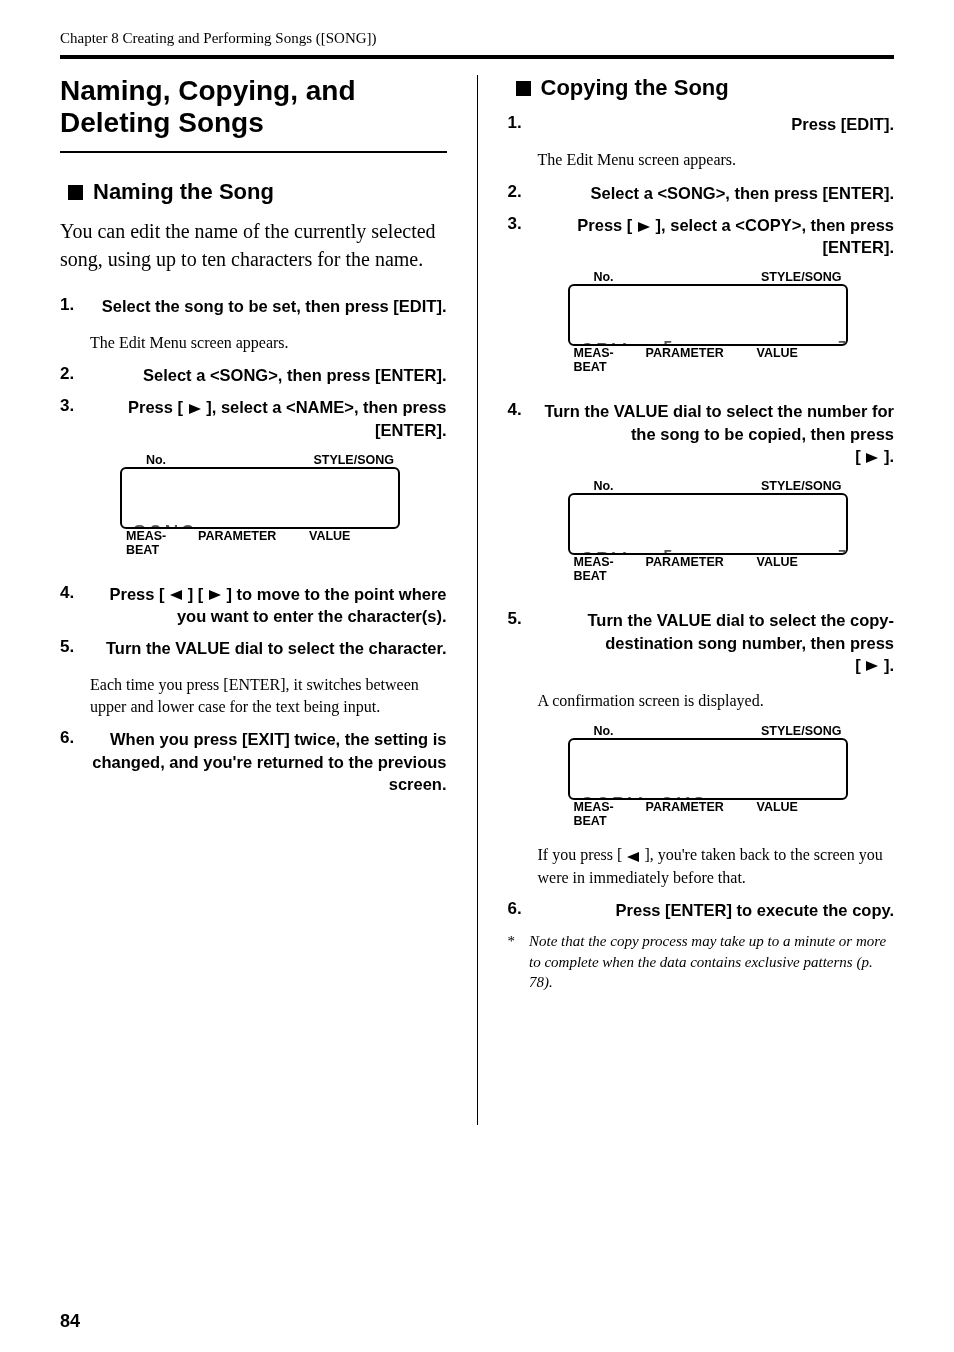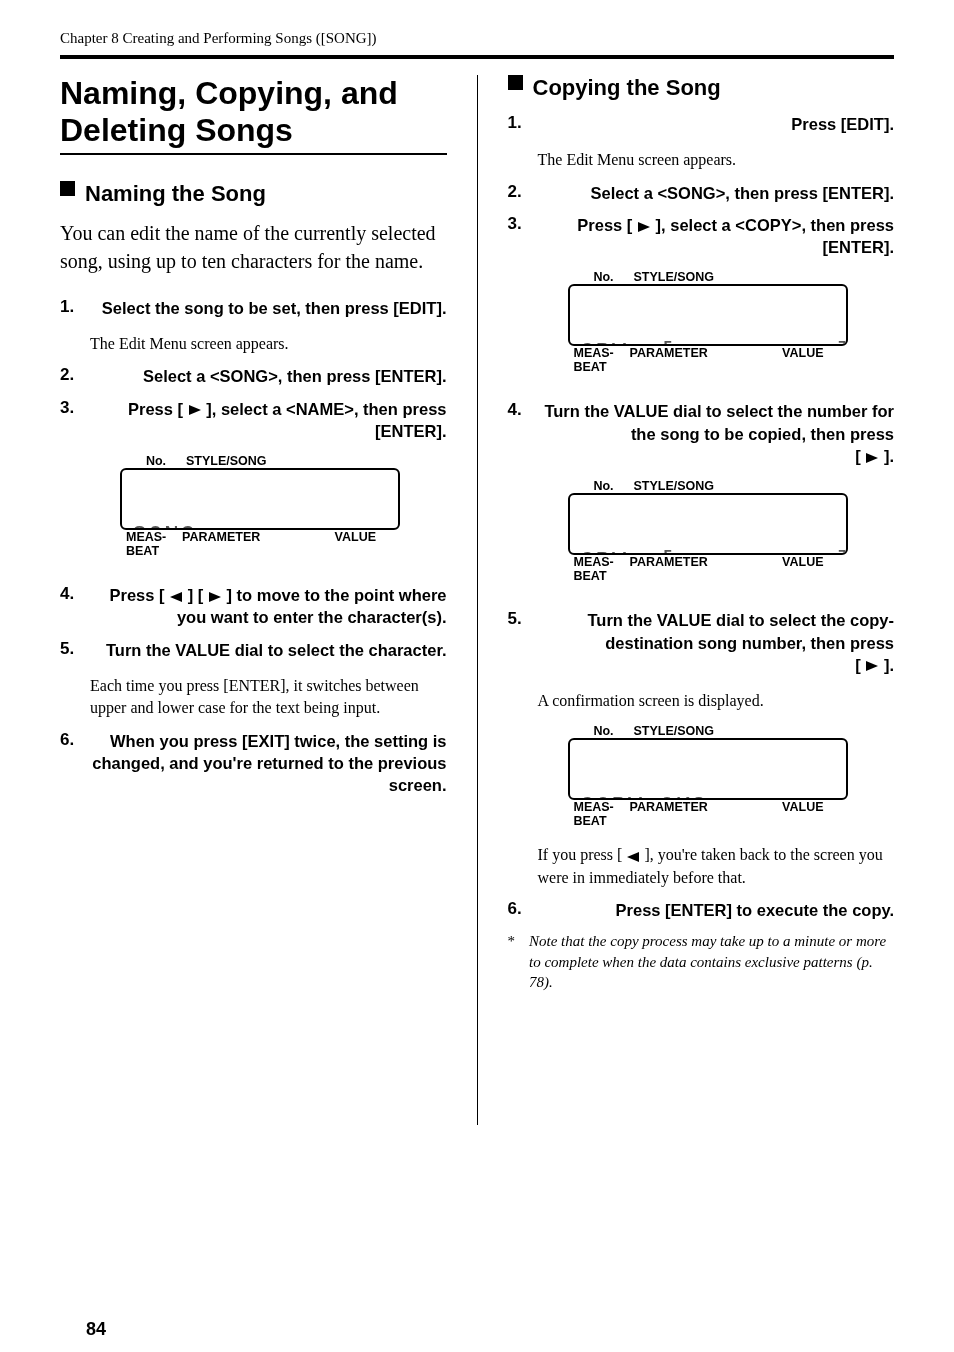--- a/index.html
+++ b/index.html
@@ -35,35 +35,37 @@
     .column-divider {
       width: 1px;
       background: #000;
       margin: 0 6px;
       align-self: stretch;
       min-height: 1050px;
     }
     .section-title {
       font-family: 'Arial Black', Arial, sans-serif;
       font-weight: 900;
-      font-size: 32px;
+      font-size: 28px;
       line-height: 1.15;
-      margin-bottom: 4px;
+      margin-bottom: 12px;
     }
     .section-title-rule {
       border-top: 2px solid #000;
       margin-bottom: 26px;
     }
     .subsection-title {
       font-family: Arial, sans-serif;
       font-weight: bold;
       font-size: 22px;
       display: flex;
+      align-items: center;
       gap: 10px;
       margin-bottom: 12px;
+      margin-left: 8px;
     }
     .square-bullet {
       display: inline-block;
       width: 15px;
       height: 15px;
       background: #000;
     }
     .body-text {
       font-size: 20px;
       line-height: 1.4;
@@ -104,26 +106,27 @@
     .lcd-figure {
       margin: 12px 0 16px 30px;
       width: 280px;
     }
     .lcd-labels-top, .lcd-labels-bottom {
       display: flex;
       font-family: 'Arial Black', Arial, sans-serif;
       font-weight: 900;
       font-size: 12.5px;
       padding: 0 6px;
+      gap: 16px;
     }
     .lcd-labels-top .l1 { width: 60px; text-align: center; }
-    .lcd-labels-top .l2 { flex: 1; text-align: left; }
+    .lcd-labels-top .l2 { flex: 1; text-align: right; }
     .lcd-labels-bottom .l1 { width: 56px; }
     .lcd-labels-bottom .l2 { width: 95px; }
-    .lcd-labels-bottom .l3 { flex:1; text-align:right; padding-right: 18px; }
+    .lcd-labels-bottom .l3 { flex:1; padding-right: 18px; }
     .lcd-screen {
       border: 2px solid #000;
       border-radius: 6px;
       padding: 4px 10px 2px 10px;
       font-family: 'Courier New', monospace;
       font-size: 24px;
       line-height: 1.05;
       letter-spacing: 1px;
       color: #555;
       height: 62px;
@@ -137,26 +140,25 @@
       font-style: italic;
       font-size: 15px;
       line-height: 1.35;
       margin-top: 6px;
     }
     .footnote-star {
       font-style: normal;
     }
     .page-number {
       position: absolute;
-      bottom: 12px;
+      bottom: 20px;
       left: 60px;
       font-family: Arial, sans-serif;
       font-weight: bold;
       font-size: 18px;
-      margin-left: 26px;
     }
   </style>
 </head>
 <body>
 
 <div class="chapter-header">Chapter 8 Creating and Performing Songs ([SONG])</div>
 <div class="thick-rule"></div>
 
 <div class="columns">
 

